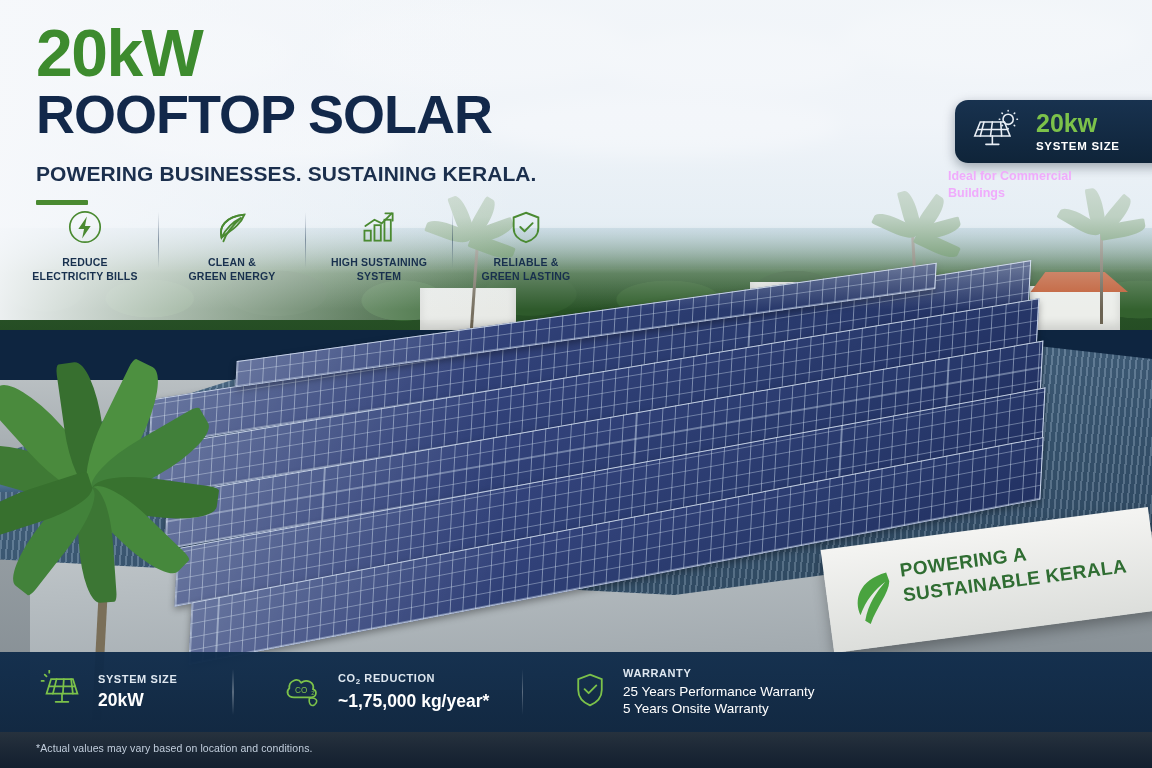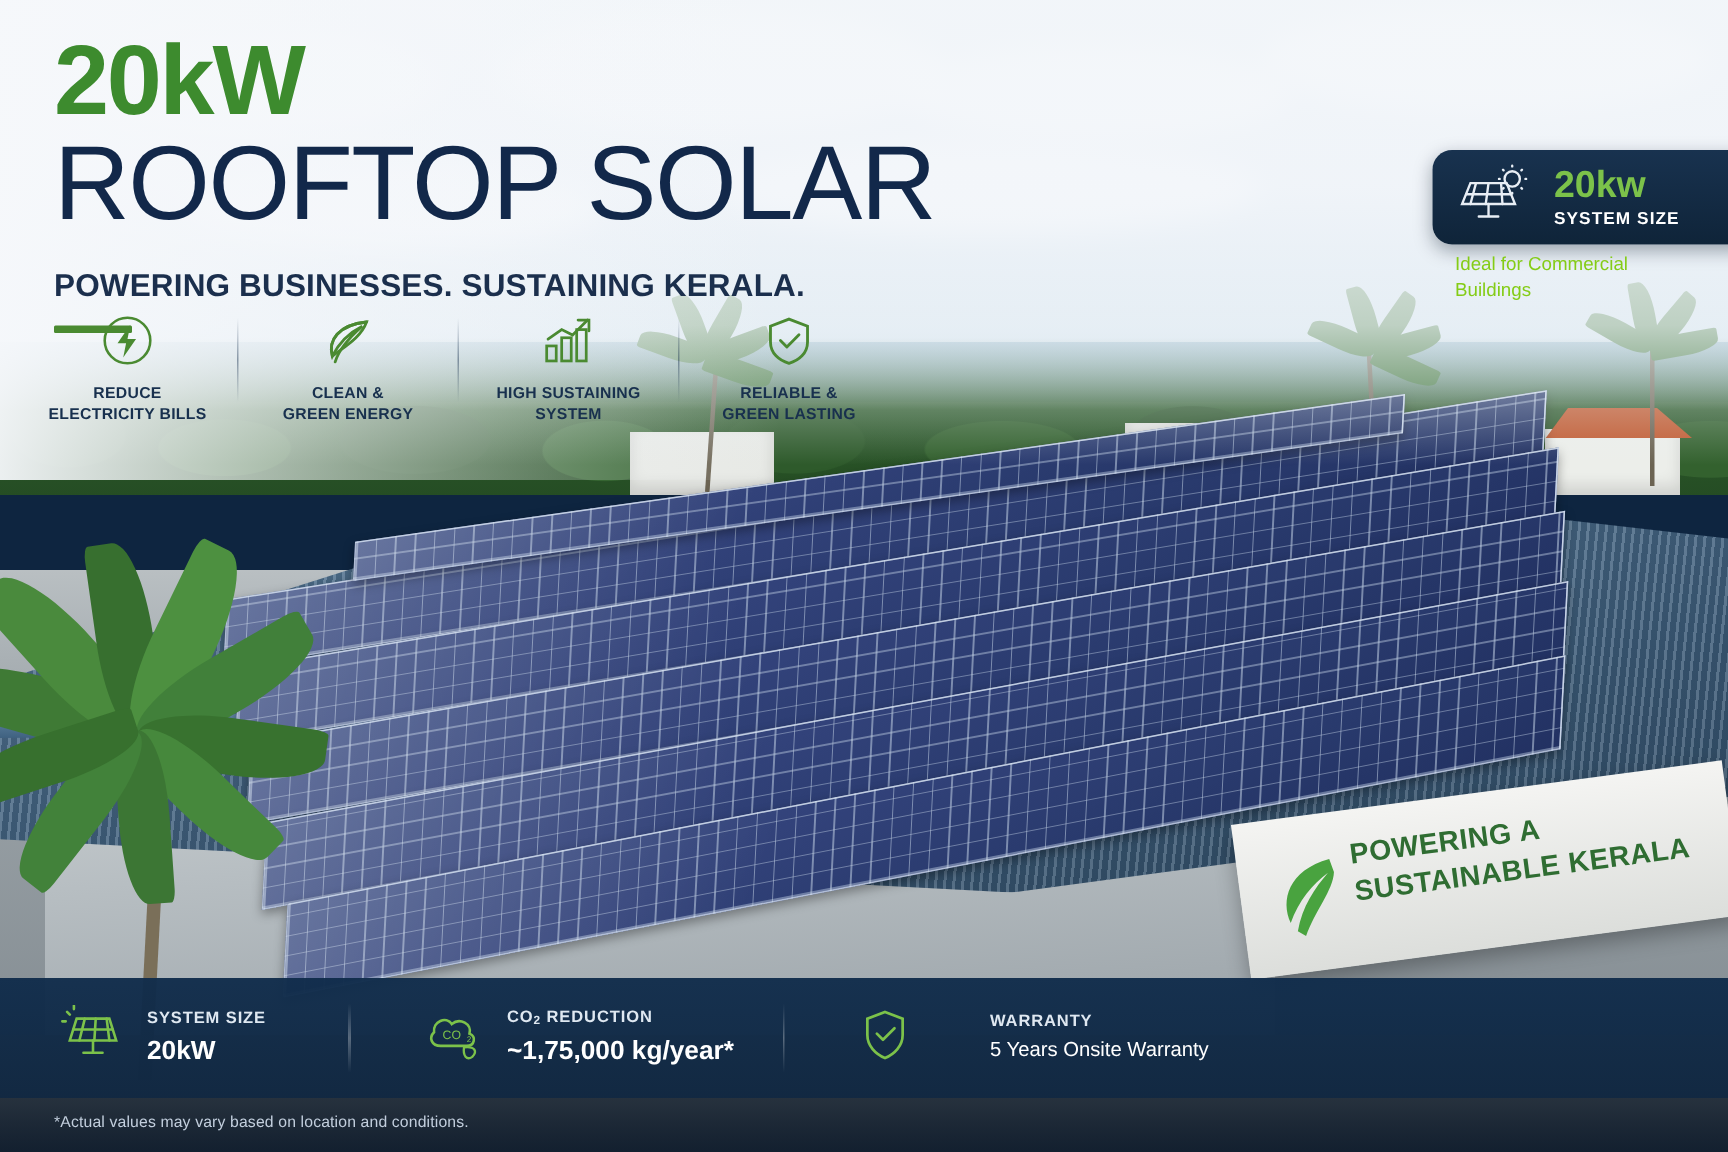--- a/index.html
+++ b/index.html
@@ -146,21 +146,21 @@
     background:linear-gradient(90deg,rgba(246,248,251,.95) 0%,rgba(246,248,251,0) 100%);
   }
 
   
   .headline { position:absolute; left:36px; top:22px; }
   .h-kw {
     font-size:66px; font-weight:bold; color:#3d8b2e;
     letter-spacing:-1.5px; line-height:.96;
   }
   .h-main {
-    font-size:70px; font-weight:normal; color:#12284a;
+    font-size:54px; font-weight:bold; color:#12284a;
     letter-spacing:-1px; line-height:1.02; margin-top:2px;
   }
   .h-sub {
     font-size:21px; font-weight:bold; color:#1b2f4d;
     letter-spacing:.1px; margin-top:20px;
   }
   .h-rule {
     width:52px; height:5px; background:#4a8a31;
     margin-top:14px; border-radius:1px;
   }
@@ -195,23 +195,23 @@
   }
   .badge .b-ico { margin-right:13px; }
   .badge .b-val {
     font-size:25px; font-weight:bold; color:#7cc24a; line-height:1;
   }
   .badge .b-lbl {
     font-size:11.5px; font-weight:bold; color:#ffffff;
     letter-spacing:.7px; margin-top:4px;
   }
   .badge-note {
-    position:absolute; left:970px; top:168px;
-    font-size:12.5px; color:#84cc16; line-height:1.32;
-    font-weight:400; width:160px;
+    position:absolute; left:948px; top:168px;
+    font-size:12.5px; color:#f0abfc; line-height:1.32;
+    font-weight:700; width:160px;
   }
 
   
   .statsbar {
     position:absolute; left:0; top:652px; width:1152px; height:80px;
     background:linear-gradient(180deg,rgba(16,44,75,.96),rgba(13,37,64,.96));
     display:flex; align-items:center;
   }
   .stat { display:flex; align-items:center; }
   .stat .s-ico { margin-right:14px; flex:none; }
@@ -463,29 +463,30 @@
         </svg>
       </span>
       <div>
         <div class="s-lbl"><span>CO</span><span class="sub">2</span><span> REDUCTION</span></div>
         <div class="s-val">~1,75,000 kg/year*</div>
       </div>
     </div>
 
     <div class="sdiv"></div>
 
-    <div class="stat" style="margin-left:48px;gap:37px;">
+    <div class="stat" style="margin-left:48px;">
       <span class="s-ico">
         <svg viewBox="0 0 42 44" width="38" height="40">
           <path d="M21 5 L34 10 V22 C34 30 28 36 21 39 C14 36 8 30 8 22 V10 Z" fill="none" stroke="#7cc24a" stroke-width="2"></path>
           <path d="M15 21 l4.5 4.5 L28 17" fill="none" stroke="#7cc24a" stroke-width="2" stroke-linecap="round" stroke-linejoin="round"></path>
         </svg>
       </span>
       <div>
         <div class="s-lbl">WARRANTY</div>
+        <div class="s-val small">25 Years Performance Warranty</div>
         <div class="s-val small">5 Years Onsite Warranty</div>
       </div>
     </div>
 
   </div>
 
   <div class="bottom-dark"></div>
   <div class="disclaimer">*Actual values may vary based on location and conditions.</div>
 
 </div>

